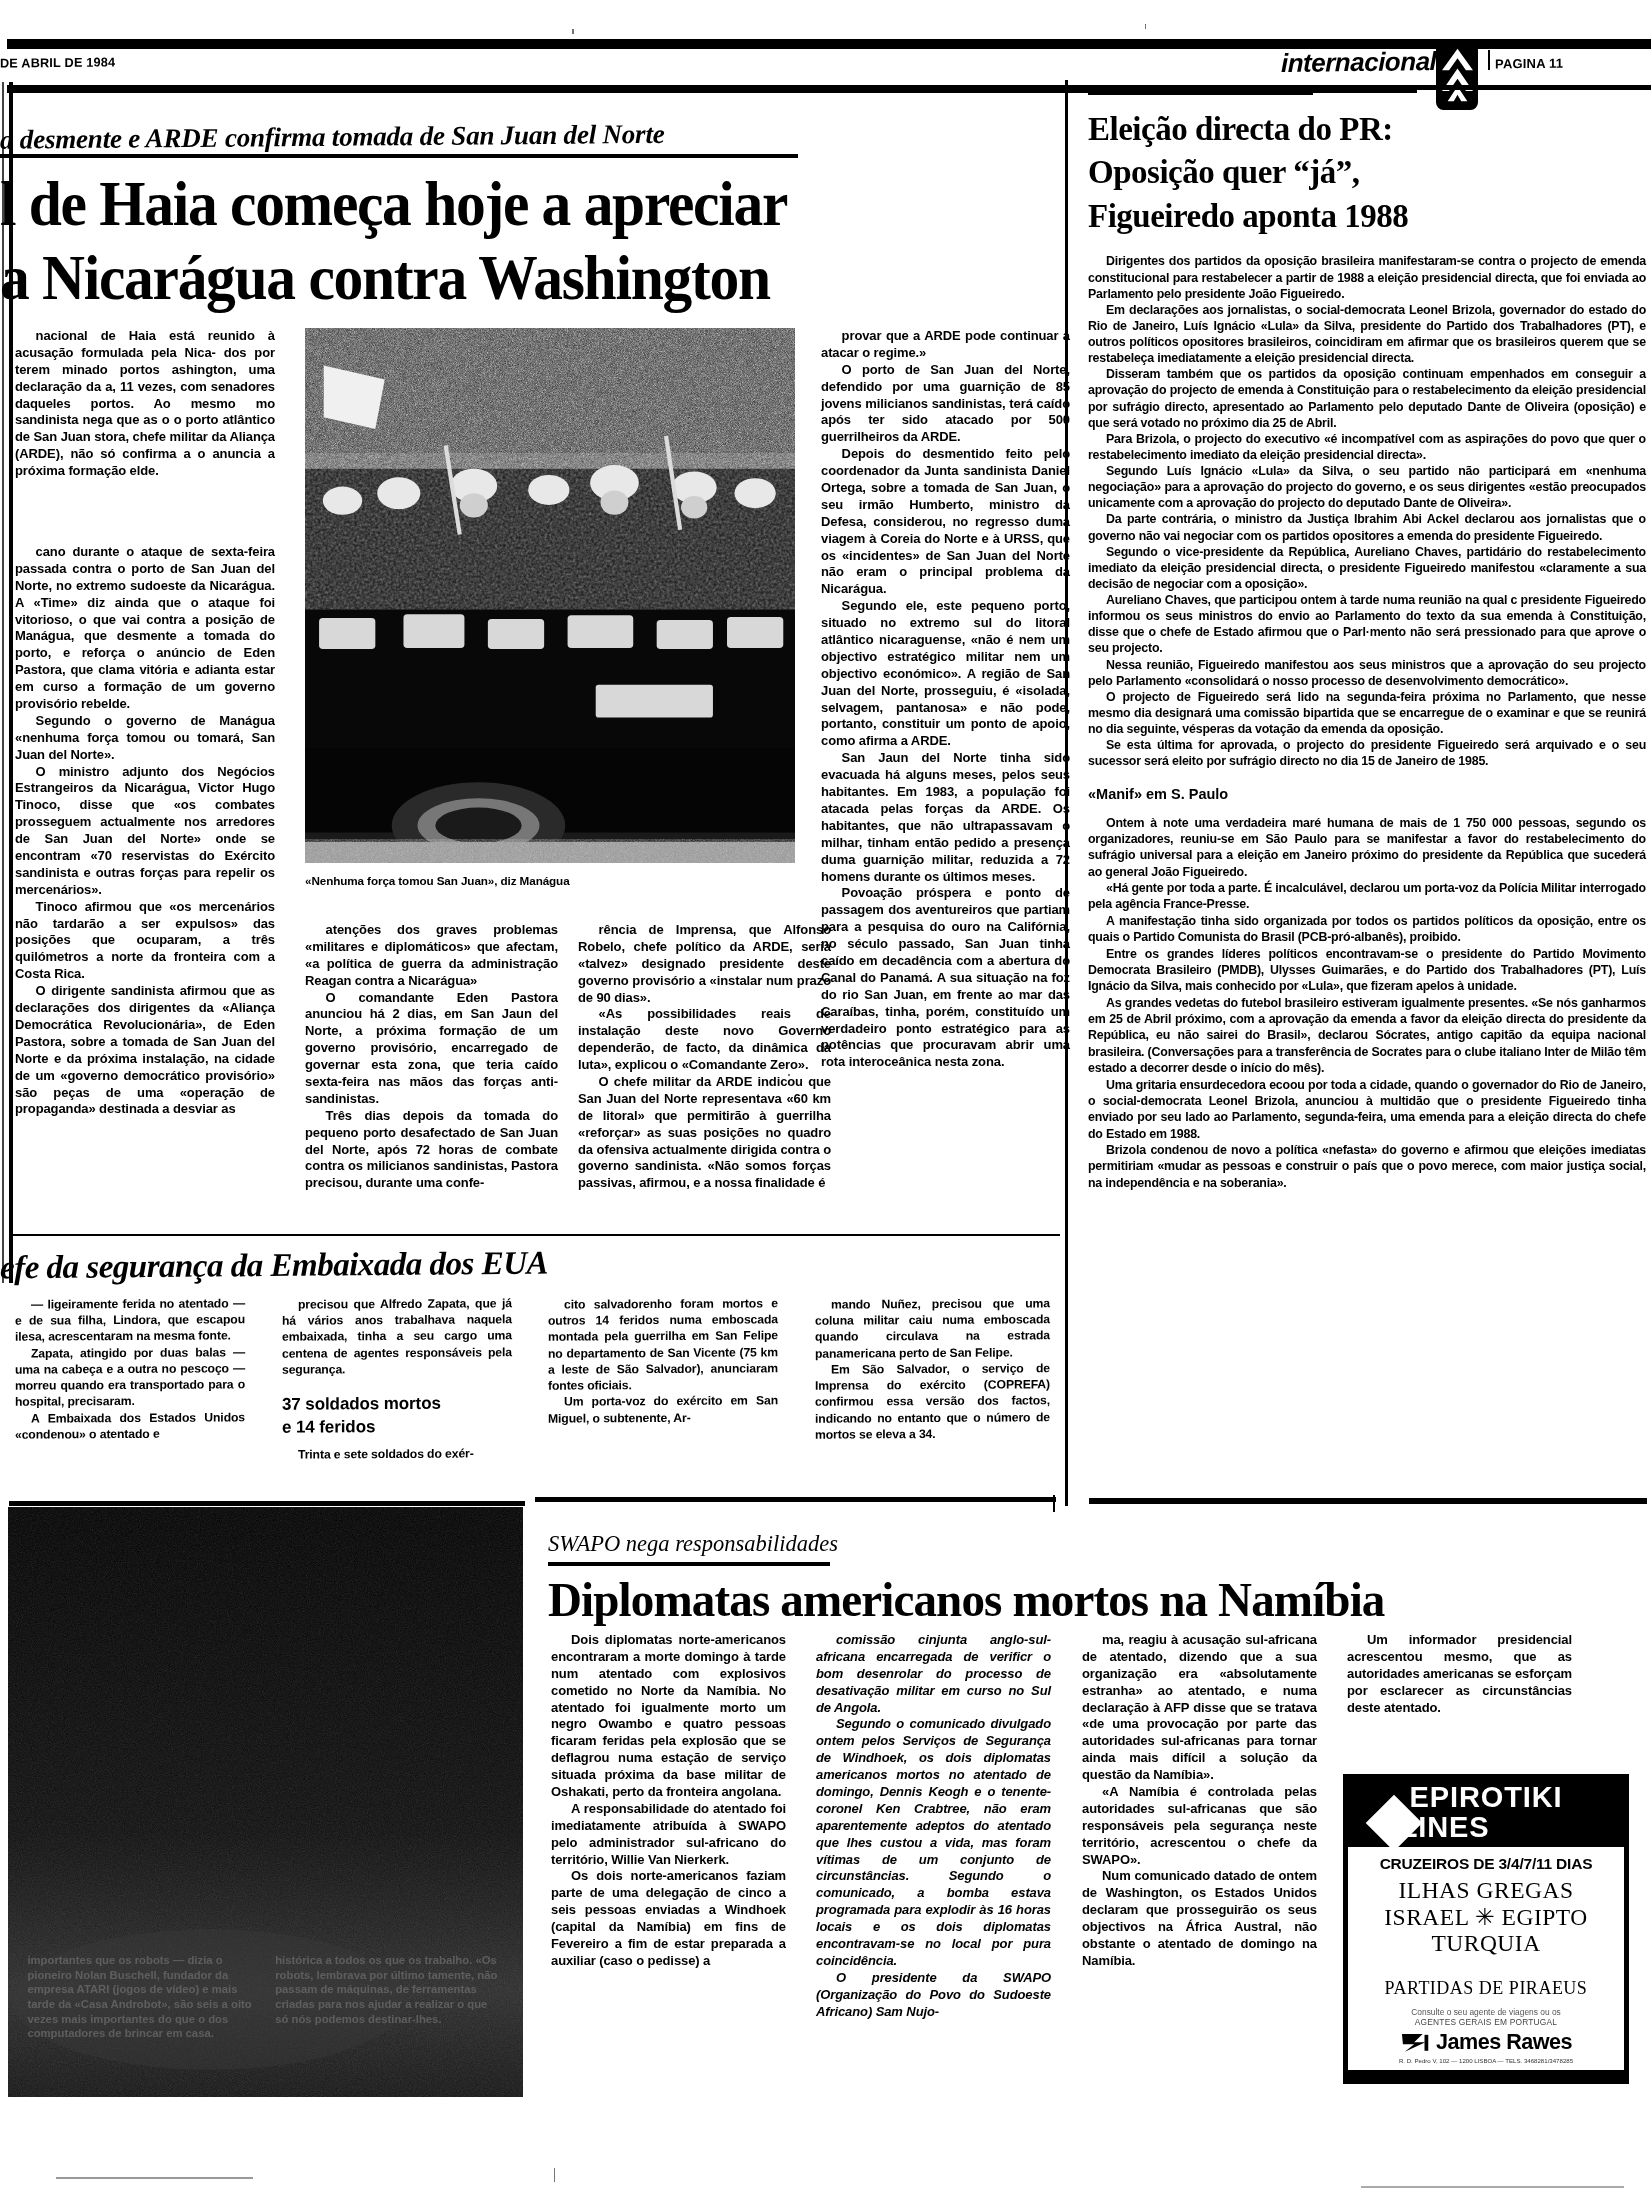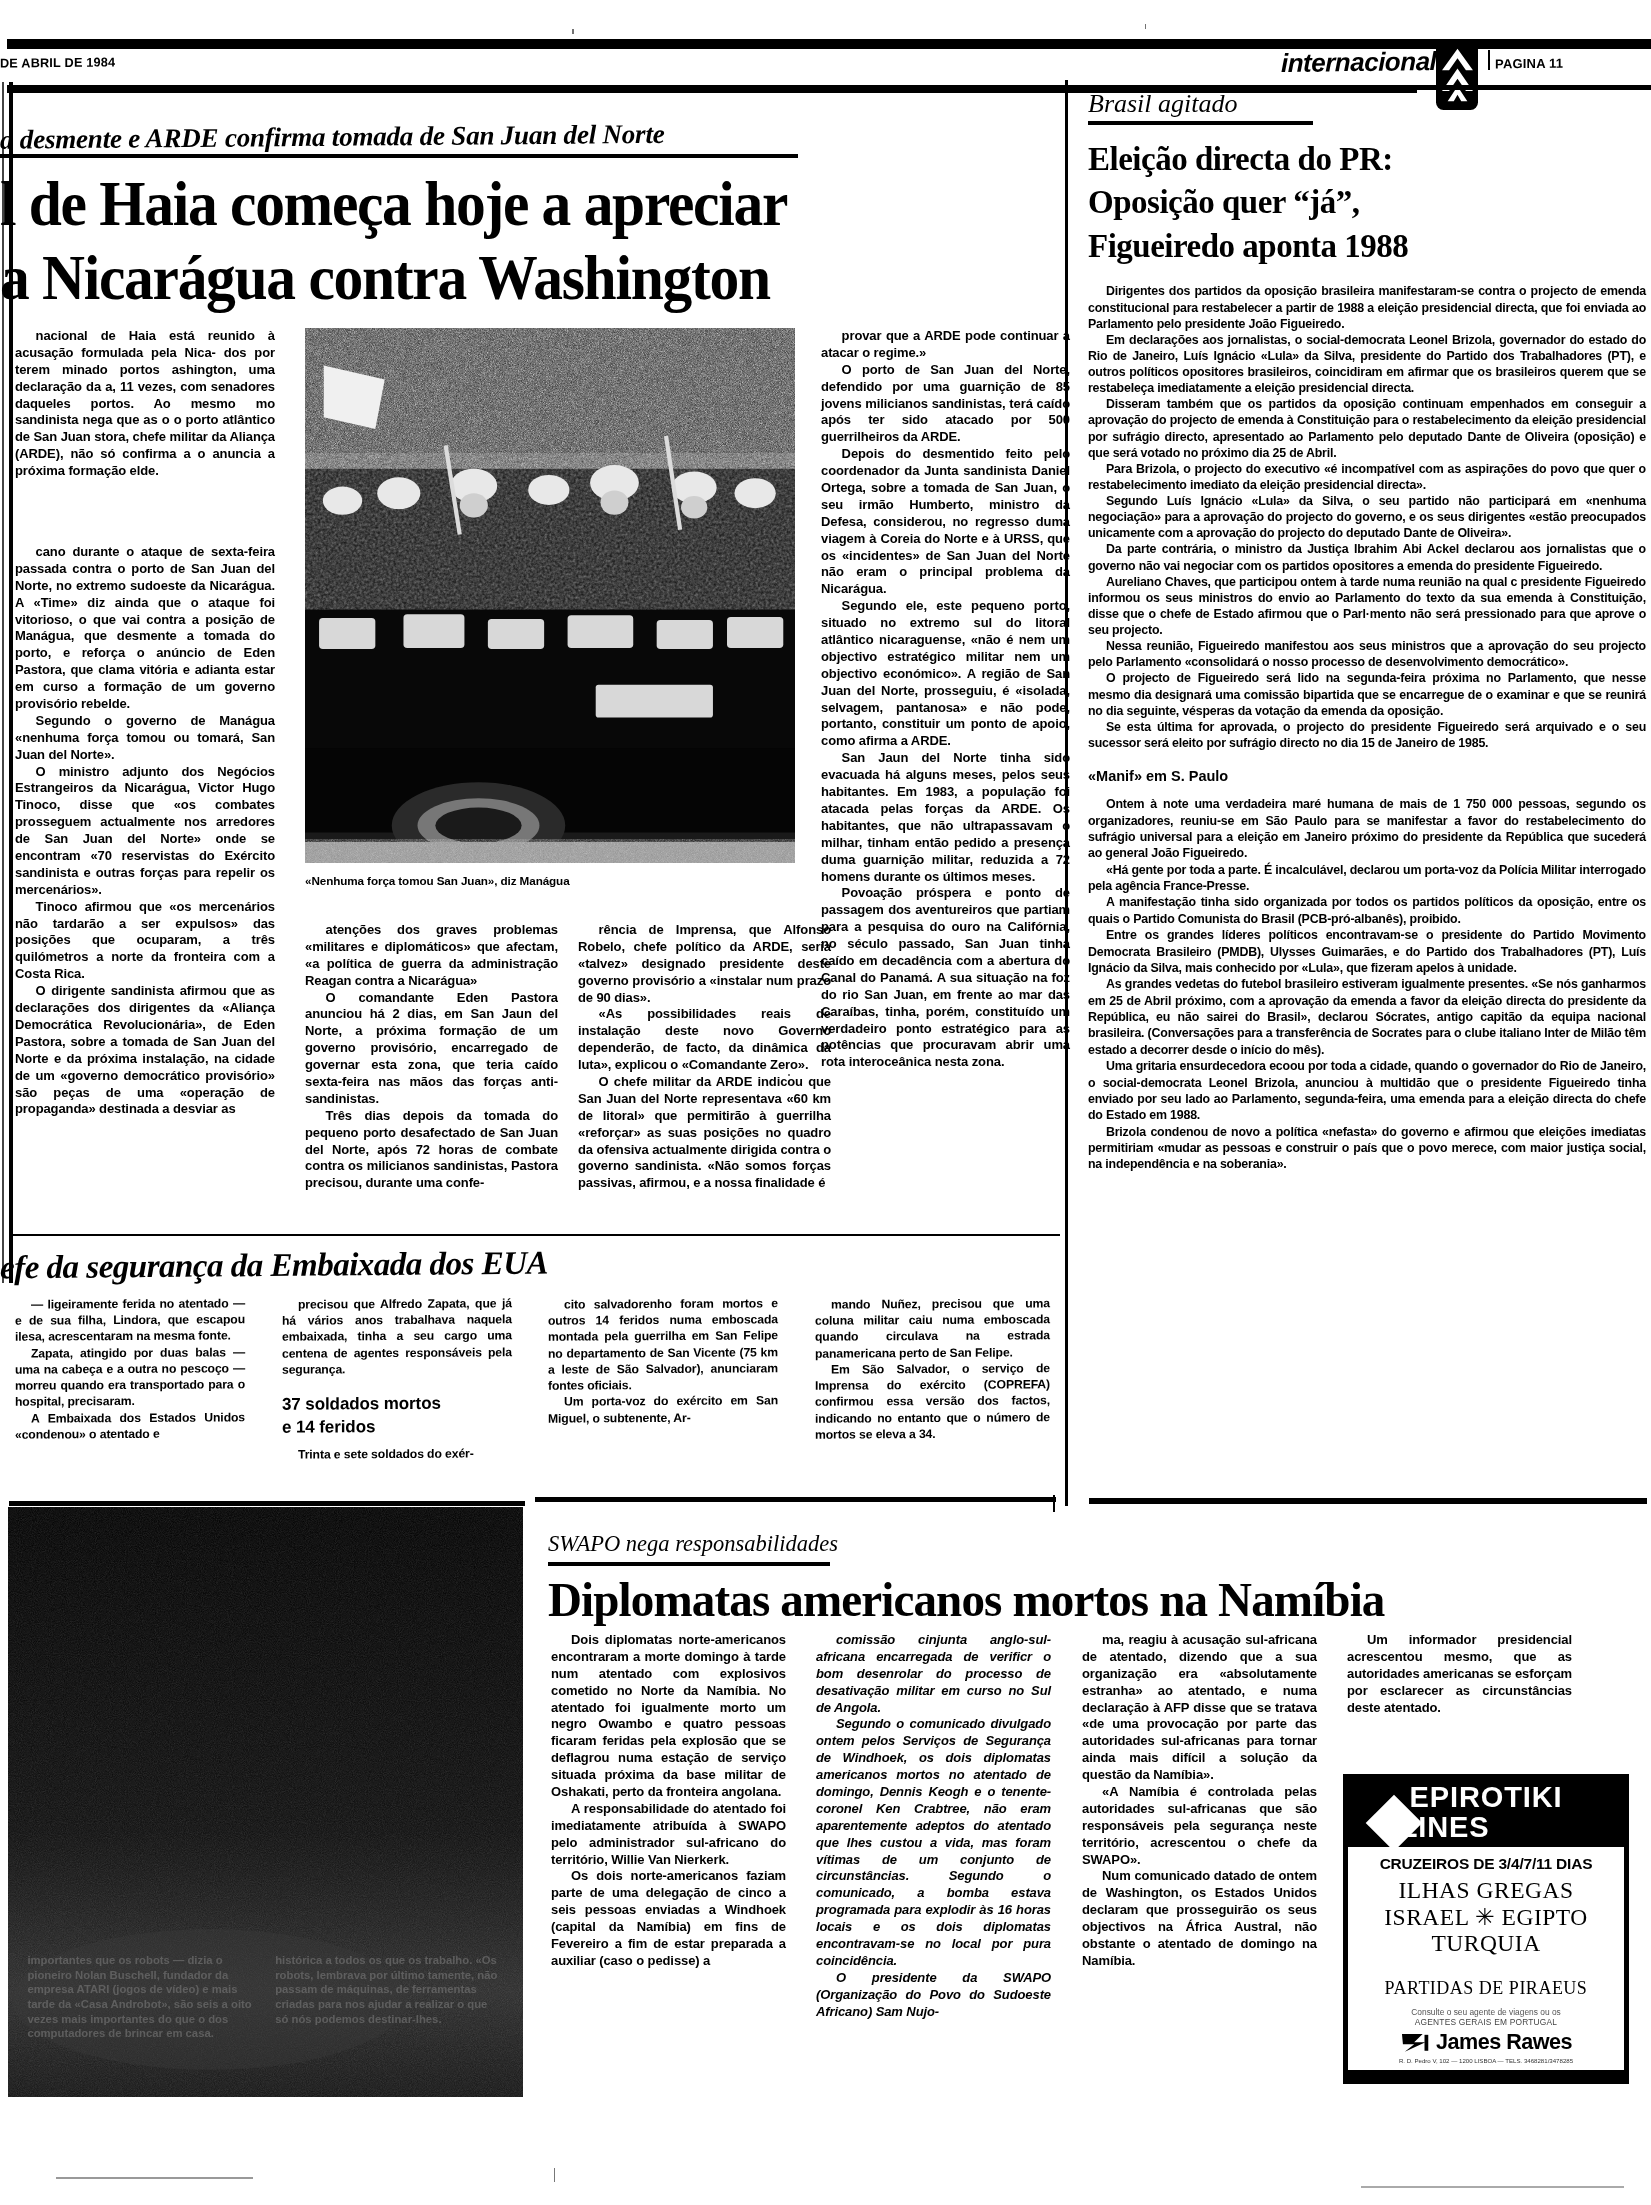--- a/index.html
+++ b/index.html
@@ -352,34 +352,34 @@
   <div id="a2-c3" class="a2col">
       <p>cito salvadorenho foram mortos e outros 14 feridos numa emboscada montada pela guerrilha em San Felipe no departamento de San Vicente (75 km a leste de São Salvador), anunciaram fontes oficiais.</p>
       <p>Um porta-voz do exército em San Miguel, o subtenente, Ar-</p>
     </div>
   <div id="a2-c4" class="a2col">
       <p>mando Nuñez, precisou que uma coluna militar caiu numa emboscada quando circulava na estrada panamericana perto de San Felipe.</p>
       <p>Em São Salvador, o serviço de Imprensa do exército (COPREFA) confirmou essa versão dos factos, indicando no entanto que o número de mortos se eleva a 34.</p>
     </div>
 
   <div id="rail">
-    <div id="rail-kicker">Brasil agitado</div>
     <div id="rail-kicker-rule"></div>
     <div id="rail-head">
       <div>Eleição directa do PR:</div>
       <div>Oposição quer “já”,</div>
       <div>Figueiredo aponta 1988</div>
     </div>
     <div id="rail-body">
         <p>Dirigentes dos partidos da oposição brasileira manifestaram-se contra o projecto de emenda constitucional para restabelecer a partir de 1988 a eleição presidencial directa, que foi enviada ao Parlamento pelo presidente João Figueiredo.</p>
         <p>Em declarações aos jornalistas, o social-democrata Leonel Brizola, governador do estado do Rio de Janeiro, Luís Ignácio «Lula» da Silva, presidente do Partido dos Trabalhadores (PT), e outros políticos opositores brasileiros, coincidiram em afirmar que os brasileiros querem que se restabeleça imediatamente a eleição presidencial directa.</p>
         <p>Disseram também que os partidos da oposição continuam empenhados em conseguir a aprovação do projecto de emenda à Constituição para o restabelecimento da eleição presidencial por sufrágio directo, apresentado ao Parlamento pelo deputado Dante de Oliveira (oposição) e que será votado no próximo dia 25 de Abril.</p>
         <p>Para Brizola, o projecto do executivo «é incompatível com as aspirações do povo que quer o restabelecimento imediato da eleição presidencial directa».</p>
         <p>Segundo Luís Ignácio «Lula» da Silva, o seu partido não participará em «nenhuma negociação» para a aprovação do projecto do governo, e os seus dirigentes «estão preocupados unicamente com a aprovação do projecto do deputado Dante de Oliveira».</p>
         <p>Da parte contrária, o ministro da Justiça Ibrahim Abi Ackel declarou aos jornalistas que o governo não vai negociar com os partidos opositores a emenda do presidente Figueiredo.</p>
+        <p>Segundo o vice-presidente da República, Aureliano Chaves, partidário do restabelecimento imediato da eleição presidencial directa, o presidente Figueiredo manifestou «claramente a sua decisão de negociar com a oposição».</p>
         <p>Aureliano Chaves, que participou ontem à tarde numa reunião na qual c presidente Figueiredo informou os seus ministros do envio ao Parlamento do texto da sua emenda à Constituição, disse que o chefe de Estado afirmou que o Parl·mento não será pressionado para que aprove o seu projecto.</p>
         <p>Nessa reunião, Figueiredo manifestou aos seus ministros que a aprovação do seu projecto pelo Parlamento «consolidará o nosso processo de desenvolvimento democrático».</p>
         <p>O projecto de Figueiredo será lido na segunda-feira próxima no Parlamento, que nesse mesmo dia designará uma comissão bipartida que se encarregue de o examinar e que se reunirá no dia seguinte, vésperas da votação da emenda da oposição.</p>
         <p>Se esta última for aprovada, o projecto do presidente Figueiredo será arquivado e o seu sucessor será eleito por sufrágio directo no dia 15 de Janeiro de 1985.</p>
       </div>
     <div id="rail-sub">«Manif» em S. Paulo</div>
     <div id="rail-body2">
         <p>Ontem à note uma verdadeira maré humana de mais de 1 750 000 pessoas, segundo os organizadores, reuniu-se em São Paulo para se manifestar a favor do restabelecimento do sufrágio universal para a eleição em Janeiro próximo do presidente da República que sucederá ao general João Figueiredo.</p>
         <p>«Há gente por toda a parte. É incalculável, declarou um porta-voz da Polícia Militar interrogado pela agência France-Presse.</p>
         <p>A manifestação tinha sido organizada por todos os partidos políticos da oposição, entre os quais o Partido Comunista do Brasil (PCB-pró-albanês), proibido.</p>

